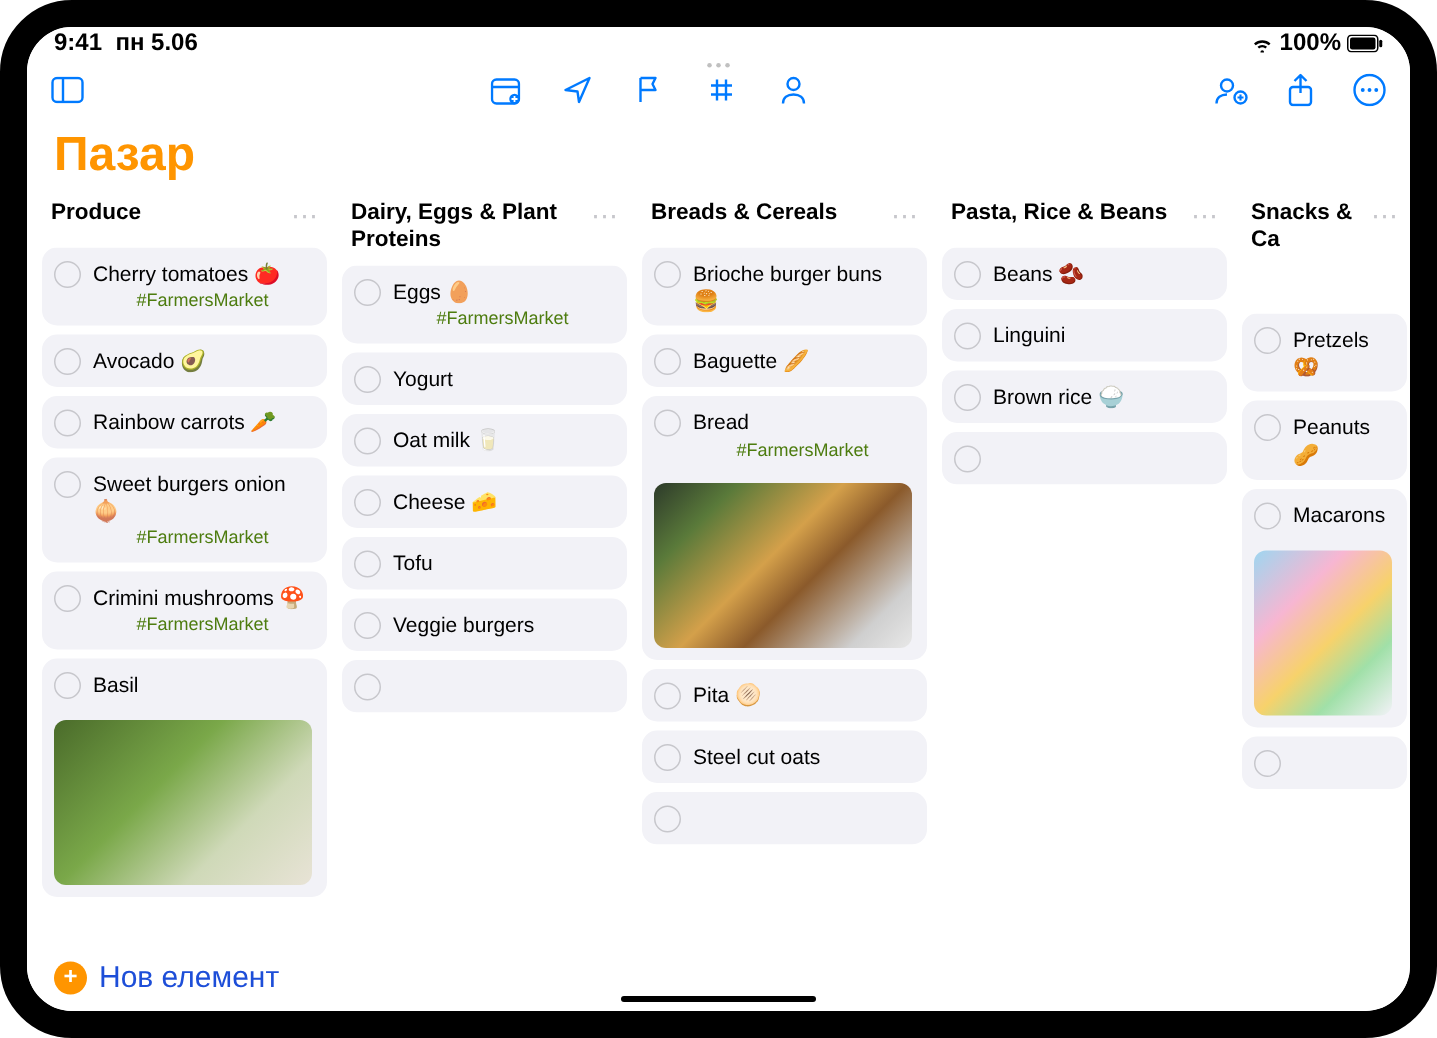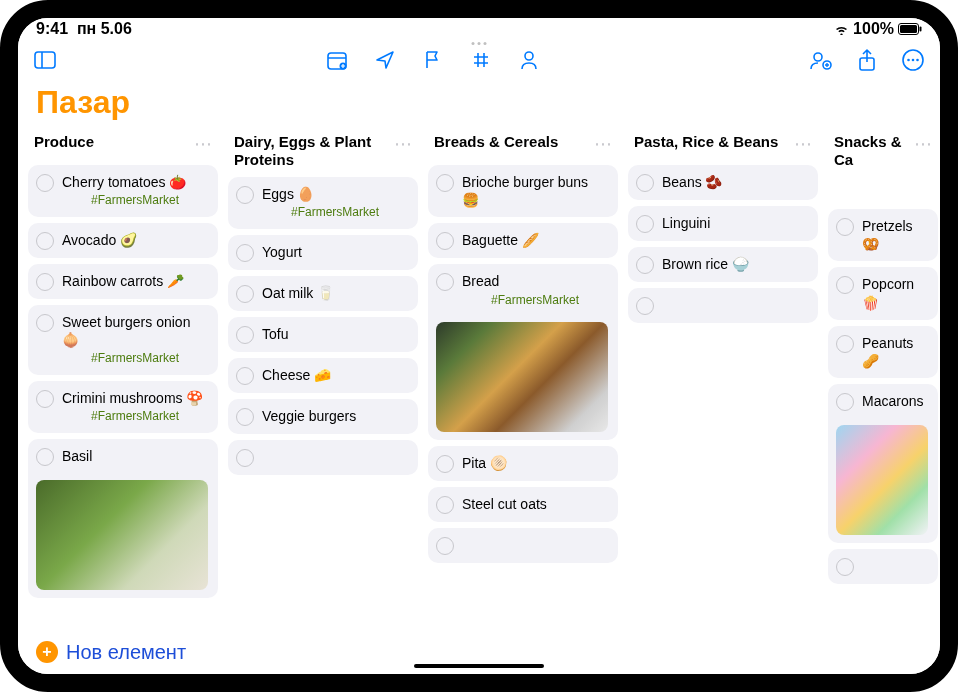--- a/index.html
+++ b/index.html
@@ -349,27 +349,27 @@
             </div>
             <div class="card">
               <div class="check"></div>
               <div class="card-text">
                 <span>Oat milk 🥛</span>
               </div>
             </div>
             <div class="card">
               <div class="check"></div>
               <div class="card-text">
+                <span>Cheese 🧀</span>
+              </div>
+            </div>
+            <div class="card">
+              <div class="check"></div>
+              <div class="card-text">
                 <span>Tofu</span>
-              </div>
-            </div>
-            <div class="card">
-              <div class="check"></div>
-              <div class="card-text">
-                <span>Cheese 🧀</span>
               </div>
             </div>
             <div class="card">
               <div class="check"></div>
               <div class="card-text">
                 <span>Veggie burgers</span>
               </div>
             </div>
             <div class="card empty">
               <div class="check"></div>
@@ -467,26 +467,20 @@
           <div class="col-body">
             <div class="card">
               <div class="check"></div>
               <div class="card-text">
                 <span>Pretzels 🥨</span>
               </div>
             </div>
             <div class="card">
               <div class="check"></div>
               <div class="card-text">
-                <span>Popcorn 🍿</span>
-              </div>
-            </div>
-            <div class="card">
-              <div class="check"></div>
-              <div class="card-text">
                 <span>Peanuts 🥜</span>
               </div>
             </div>
             <div class="card with-image">
               <div class="row" style="display: flex; gap: 8px; align-items: flex-start;">
                 <div class="check"></div>
                 <div class="card-text">
                   <span>Macarons</span>
                 </div>
               </div>

